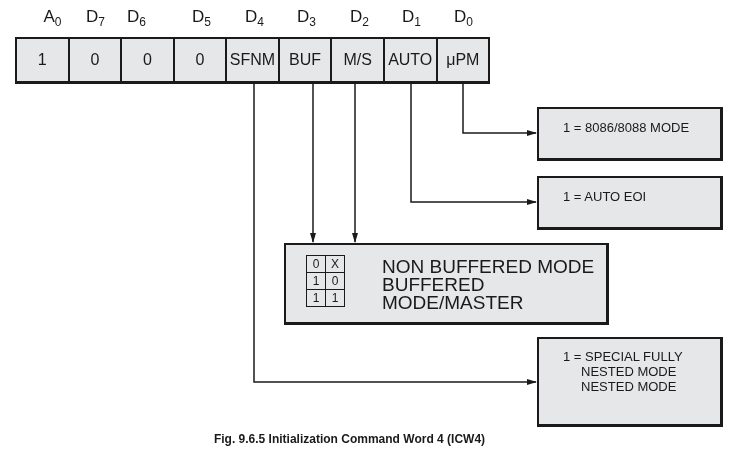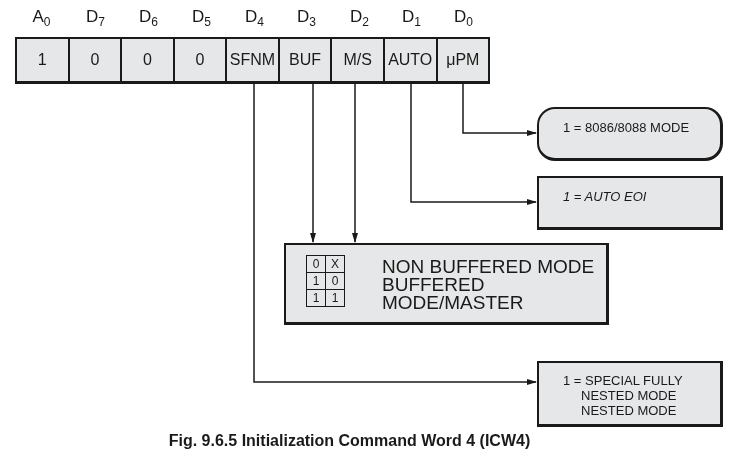--- a/index.html
+++ b/index.html
@@ -14,30 +14,30 @@
   .cell { flex: 1 1 0; border-right: 2px solid #1a1a1a; display: flex; align-items: center;
           justify-content: center; font-size: 16px; }
   .cell:last-child { border-right: none; }
   .box { position: absolute; background: #e6e7e8; border: 2px solid #1a1a1a; box-sizing: border-box;
          border-bottom-width: 3px; border-right-width: 3px; font-size: 13px; line-height: 15px; }
   .box .line { white-space: pre; }
   .truth { position: absolute; left: 20px; top: 10px; border-collapse: collapse; font-size: 12px; }
   .truth td { border: 1px solid #1a1a1a; width: 18px; height: 16px; text-align: center; padding: 0; }
   .modes { position: absolute; left: 96px; top: 13px; font-size: 19px; line-height: 18px; }
   .caption { position: absolute; left: 0; width: 699px; top: 432px; text-align: center;
-             font-weight: bold; font-size: 16px; }
+             font-weight: bold; font-size: 12px; }
   svg.conn { position: absolute; left: 0; top: 0; }
 </style>
 </head>
 <body>
 
 <div>
-  <div class="bitlabel" style="left:15px"><span>A</span><sub>0</sub></div>
+  <div class="bitlabel" style="left:26px"><span>A</span><sub>0</sub></div>
   <div class="bitlabel" style="left:69px"><span>D</span><sub>7</sub></div>
-  <div class="bitlabel" style="left:122px"><span>D</span><sub>6</sub></div>
+  <div class="bitlabel" style="left:110px"><span>D</span><sub>6</sub></div>
   <div class="bitlabel" style="left:175px"><span>D</span><sub>5</sub></div>
   <div class="bitlabel" style="left:228px"><span>D</span><sub>4</sub></div>
   <div class="bitlabel" style="left:280px"><span>D</span><sub>3</sub></div>
   <div class="bitlabel" style="left:333px"><span>D</span><sub>2</sub></div>
   <div class="bitlabel" style="left:385px"><span>D</span><sub>1</sub></div>
   <div class="bitlabel" style="left:437px"><span>D</span><sub>0</sub></div>
 </div>
 
 <div class="register">
   <div class="cell">1</div>
@@ -59,27 +59,27 @@
   </defs>
   <g stroke="#1a1a1a" stroke-width="1.5" fill="none">
     <polyline points="463,84 463,133 536,133" marker-end="url(#arrowhead)"></polyline>
     <polyline points="411,84 411,202 536,202" marker-end="url(#arrowhead)"></polyline>
     <polyline points="313,84 313,242" marker-end="url(#arrowhead)"></polyline>
     <polyline points="355,84 355,242" marker-end="url(#arrowhead)"></polyline>
     <polyline points="254,84 254,382 536,382" marker-end="url(#arrowhead)"></polyline>
   </g>
 </svg>
 
-<div class="box" style="left:537px; top:107px; width:186px; height:54px;border-radius:18px;">
+<div class="box" style="left:537px; top:107px; width:186px; height:54px;">
   <div class="abs" style="left:24px; top:11px;">
     <div class="line">1 = 8086/8088 MODE</div>
   </div>
 </div>
 
-<div class="box" style="left:537px; top:176px; width:186px; height:54px;font-style:italic;">
+<div class="box" style="left:537px; top:176px; width:186px; height:54px;">
   <div class="abs" style="left:24px; top:11px;">
     <div class="line">1 = AUTO EOI</div>
   </div>
 </div>
 
 <div class="box" style="left:284px; top:243px; width:325px; height:82px;">
   <table class="truth">
     <tbody>
         <tr>
       <td>0</td>
@@ -94,21 +94,21 @@
       <td>1</td>
     </tr>
   </tbody>
     </table>
   <div class="modes">
     <div>NON BUFFERED MODE</div>
     <div>BUFFERED MODE/MASTER</div>
   </div>
 </div>
 
-<div class="box" style="left:537px; top:337px; width:186px; height:66px;margin-top:24px;">
+<div class="box" style="left:537px; top:337px; width:186px; height:90px;">
   <div class="abs" style="left:24px; top:10px;">
     <div class="line">1 = SPECIAL FULLY</div>
     <div class="line">     NESTED MODE</div>
     <div class="line">     NESTED MODE</div>
   </div>
 </div>
 
 <div class="caption">Fig. 9.6.5 Initialization Command Word 4 (ICW4)</div>
 
 </body></html>

